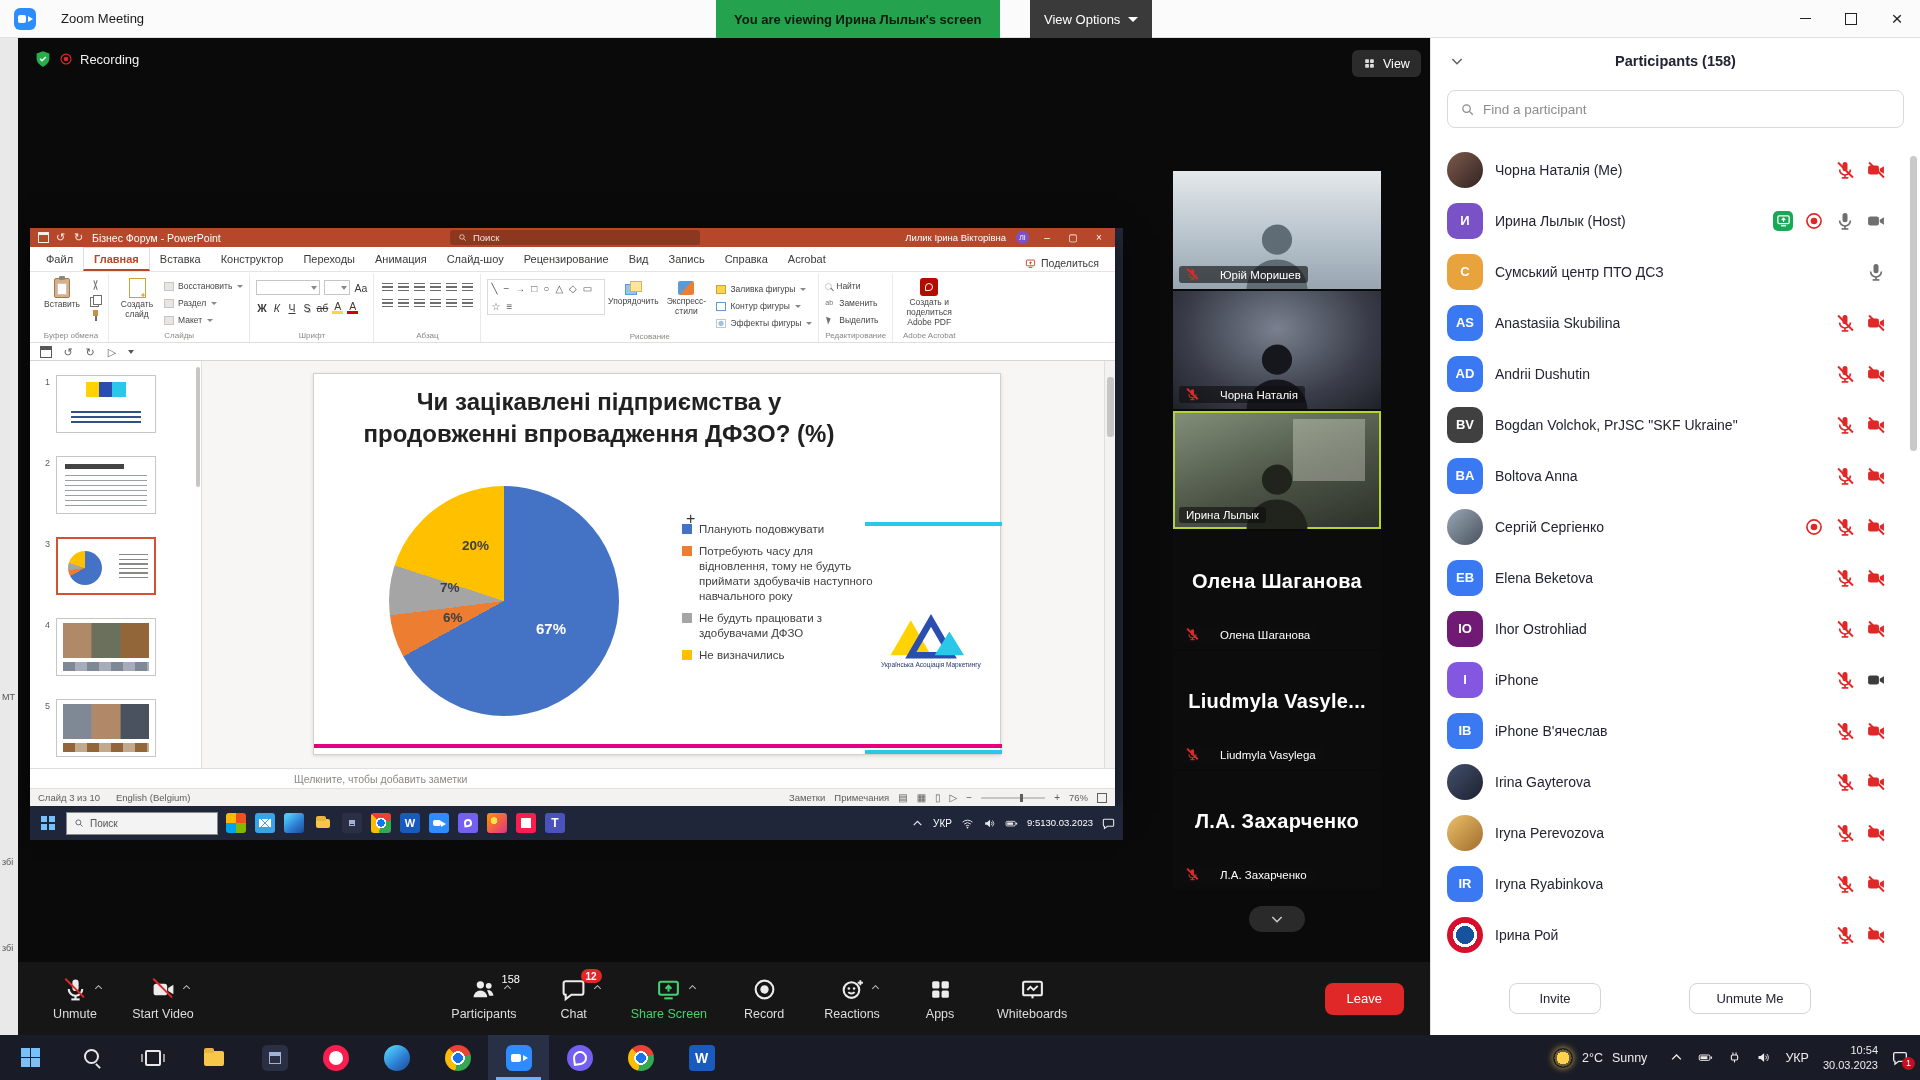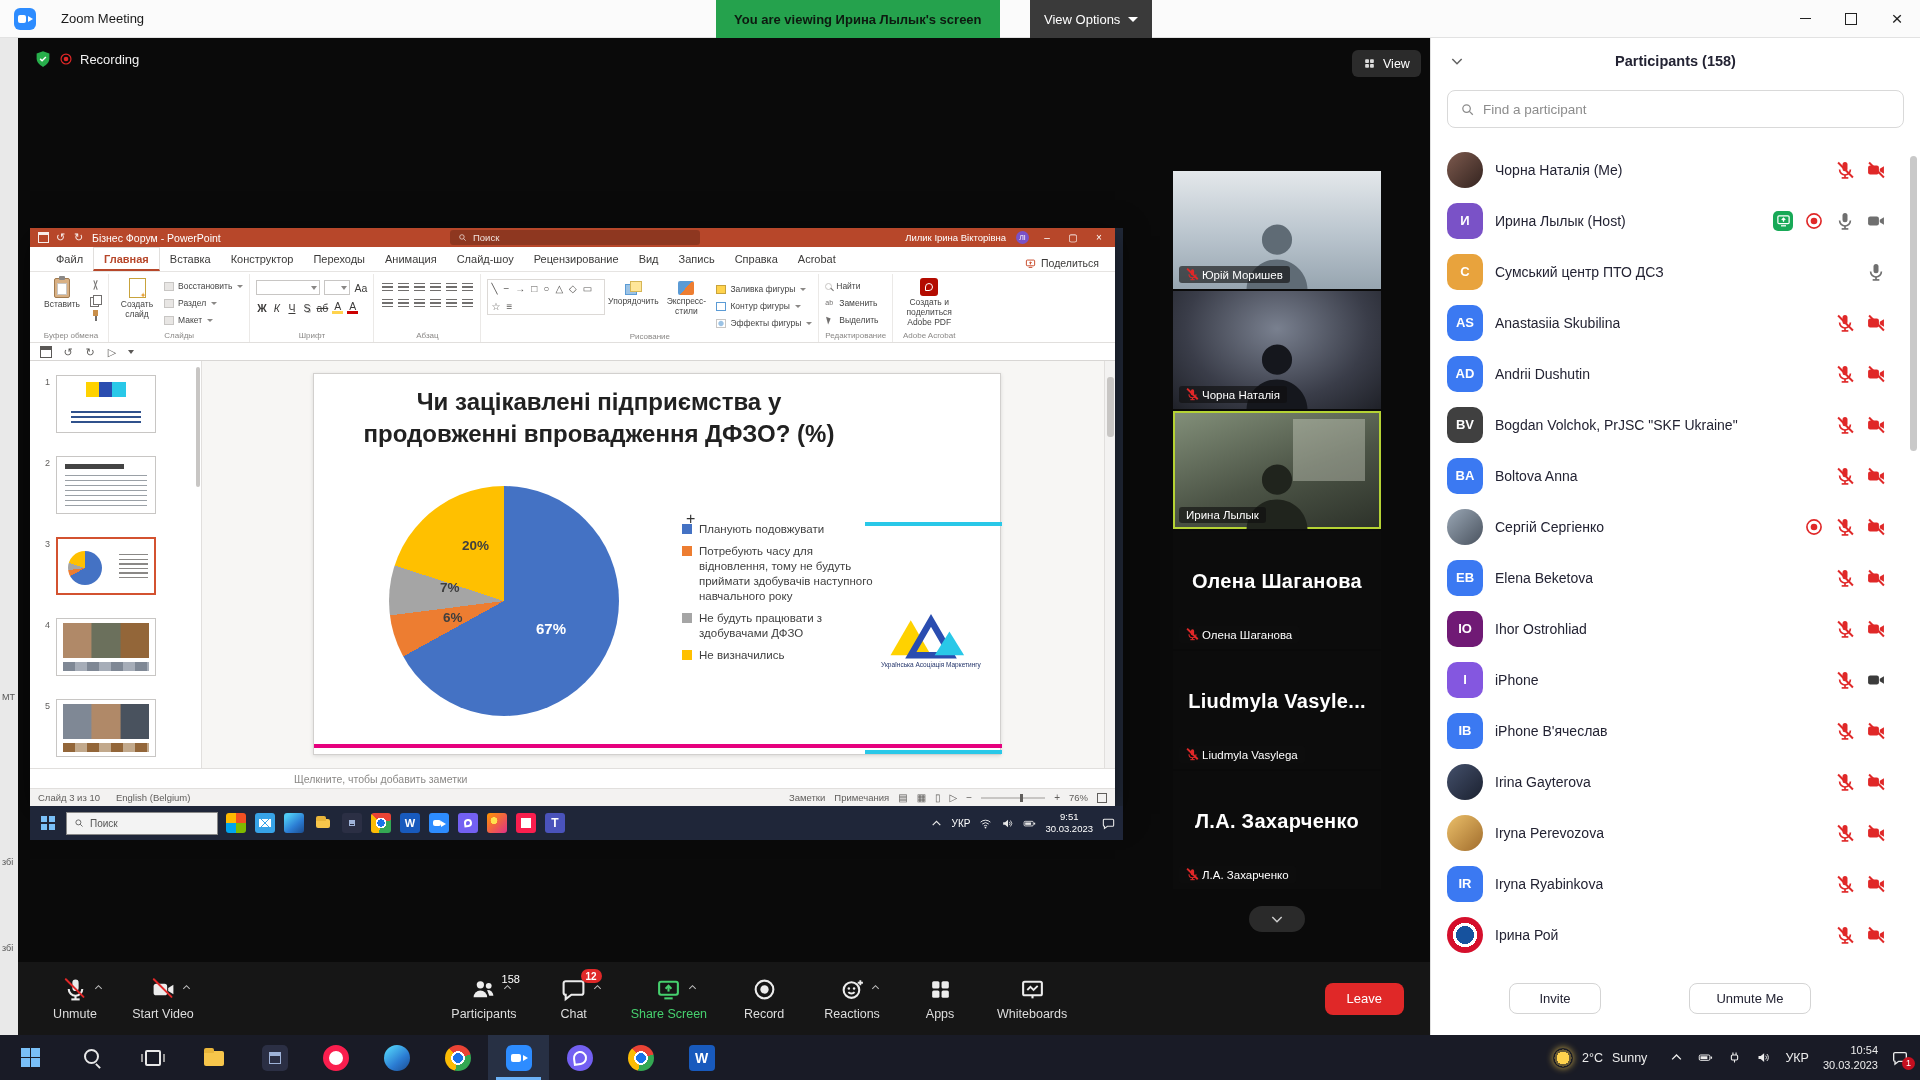--- a/index.html
+++ b/index.html
@@ -47,21 +47,21 @@
 .qat-save{border:1.1px solid #fff;background:linear-gradient(#fff 0 25%,transparent 25%)}
 .qat-undo::before{content:"\21ba";color:#fff;font-size:11px;line-height:11px}
 .qat-redo::before{content:"\21bb";color:#fff;font-size:11px;line-height:11px}
 .ppt-title{font-size:10.5px;white-space:nowrap}
 .ppt-search{position:absolute;left:420px;top:2px;width:250px;height:15px;background:rgba(0,0,0,.22);border-radius:3px;display:flex;align-items:center;gap:6px;padding:0 8px;color:#f0e2dd;font-size:9.5px}
 .ppt-search svg{width:9px;height:9px}
 .ppt-tb-right{margin-left:auto;display:flex;align-items:center;gap:10px}
 .ppt-account{font-size:9.5px}
 .ppt-avatar{width:13px;height:13px;border-radius:50%;background:#7a52c7;color:#fff;font-size:7px;display:flex;align-items:center;justify-content:center}
 .pwc{width:16px;text-align:center;font-size:10px;color:#fff}
-.ptabs{height:25px;display:flex;align-items:stretch;padding-left:16px;background:#fff;border-bottom:1px solid #e6e4e2;flex:none}
+.ptabs{height:25px;display:flex;align-items:stretch;padding-left:6px;background:#fff;border-bottom:1px solid #e6e4e2;flex:none}
 .ptab{padding:0 10px;display:flex;align-items:center;font-size:11px;color:#3b3a39;white-space:nowrap}
 .ptab.act-on{color:#b7472a;font-weight:bold;border:1px solid #e1dfdd;border-bottom:2px solid #b7472a;background:#fff}
 .share-btn{margin-left:auto;margin-right:10px;display:flex;align-items:center;gap:5px;font-size:10.5px;color:#3b3a39}
 .share-btn svg{width:11px;height:11px;color:#c43e1c}
 
 
 .ribbon{height:71px;display:flex;background:#fff;border-bottom:1px solid #e1dfdd;padding:2px 4px 0 4px;flex:none}
 .rg{display:flex;flex-direction:column;border-right:1px solid #ebe9e7;padding:2px 6px 0 6px}
 .rg-body{flex:1;display:flex;gap:5px;align-items:flex-start}
 .rg-cap{height:13px;font-size:8px;color:#8a8886;text-align:center;line-height:13px;white-space:nowrap}
@@ -176,33 +176,33 @@
 .zfit{width:10px;height:10px;border:1.2px solid #605e5c;position:relative}
 
 
 .ptask{position:absolute;left:0;top:578px;width:1093px;height:34px;background:#1f2639;display:flex;align-items:center;padding:0 8px;gap:8px}
 .psearch{width:152px;height:23px;background:#f3f3f3;border:1px solid #888;display:flex;align-items:center;gap:6px;padding:0 7px;font-size:10px;color:#555}
 .psearch svg{width:10px;height:10px;color:#555}
 .papps{display:flex;gap:9px;align-items:center}
 .ptray{margin-left:auto;display:flex;align-items:center;gap:9px;color:#e8e8e8}
 .pti{width:13px;height:13px;color:#e8e8e8}
 .ptxt{font-size:10px;color:#fff}
-.pclock{display:flex;flex-direction:column;align-items:center;font-size:9.5px;line-height:1.25;color:#fff}
+.pclock{display:flex;align-items:flex-start;font-size:9.5px;line-height:1.25;color:#fff}
 
 
 .vstrip{position:absolute;left:1155px;top:133px;width:208px}
 .vtile{width:208px;height:118px;margin-bottom:2px;position:relative;background:#101010;overflow:hidden;cursor:pointer}
 .vk-photo1{background:linear-gradient(180deg,#e4e8eb 0%,#b9c4cd 55%,#97a5b0 100%);color:#5f6b75}
 .vk-photo2{background:radial-gradient(ellipse at 50% 32%,#79808f 0%,#3a3d49 62%,#1f2128 100%);color:#15171d}
 .vk-live{background:linear-gradient(160deg,#83907a 0%,#4c5446 55%,#2c3129 100%);color:#20241d}
 .vk-live::before{content:"";position:absolute;right:16px;top:8px;width:72px;height:62px;background:rgba(228,233,218,.35)}
 .vk-text{background:#0c0c0c}
 .v-sil{position:absolute;left:50%;bottom:-8px;transform:translateX(-50%);width:86px;height:86px}
 .v-big{position:absolute;inset:0 0 18px 0;display:flex;align-items:center;justify-content:center;color:#fff;font-size:20px;font-weight:bold;letter-spacing:.3px;white-space:nowrap}
-.v-label{position:absolute;left:6px;bottom:6px;display:flex;align-items:center;gap:3px;background:rgba(15,15,15,.62);color:#fff;font-size:11.5px;padding:2px 7px;border-radius:3px;max-width:194px;white-space:nowrap}
+.v-label{position:absolute;left:6px;bottom:6px;display:flex;align-items:center;gap:21px;background:rgba(15,15,15,.62);color:#fff;font-size:11.5px;padding:2px 7px;border-radius:3px;max-width:194px;white-space:nowrap}
 .v-mic{position:relative;width:13px;height:13px;color:#e02828;flex:none}
 .v-mic svg{width:13px;height:13px}
 .v-mic-slash{position:absolute;left:-1px;top:5px;width:15px;height:1.8px;background:#e02828;transform:rotate(45deg)}
 .vact-on{outline:2.5px solid #b5d334;outline-offset:-2.5px}
 .strip-more{position:absolute;left:1231px;top:868px;width:56px;height:26px;background:#2a2a2a;border-radius:13px;display:flex;align-items:center;justify-content:center;cursor:pointer}
 .strip-more svg{width:16px;height:16px;color:#cfcfcf}
 
 
 .toolbar{position:absolute;left:0;top:924px;width:1412px;height:73px;background:#161616;display:flex;align-items:center;padding:0 26px}
 .tb-left{display:flex;gap:26px}

